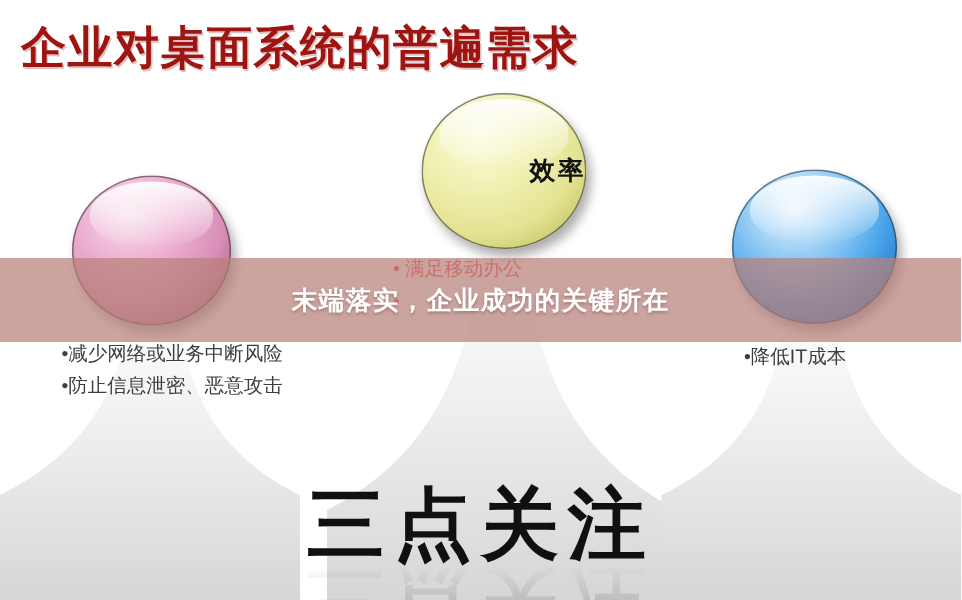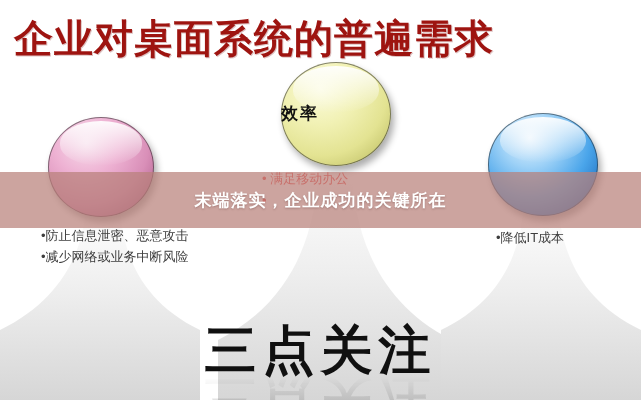--- a/index.html
+++ b/index.html
@@ -27,21 +27,21 @@
     width: 641px;
     height: 400px;
     pointer-events: none;
   }
 
   
   .title {
     position: absolute;
     left: 14px;
     top: 12px;
-    font-size: 39px;
+    font-size: 30px;
     font-weight: bold;
     letter-spacing: 1px;
     color: #9e1410;
     text-shadow: 1px 1px 0 rgba(120,10,10,0.25);
     white-space: nowrap;
   }
 
   
   .sphere {
     position: absolute;
@@ -59,21 +59,21 @@
     border-radius: 50% 50% 46% 46%;
     background: linear-gradient(to bottom, rgba(255,255,255,0.93), rgba(255,255,255,0.02));
     pointer-events: none;
   }
   .sphere .label {
     position: absolute;
     left: 0;
     right: 0;
     top: 50%;
     transform: translateY(-52%);
-    text-align: left;
+    text-align: right;
     font-size: 17px;
     font-weight: bold;
     color: #111111;
     letter-spacing: 2px;
   }
 
   .sphere-security {
     left: 48px; top: 117px; width: 106px; height: 100px;
     background: radial-gradient(circle at 36% 26%, #f6dcea 0%, #eeb2d3 32%, #d98fb8 62%, #b0618e 88%, #8d4a70 100%);
   }
@@ -196,22 +196,22 @@
   <div class="sphere sphere-cost">
     <div class="gloss"></div>
   </div>
 
   <div class="bullets bullets-efficiency">
     <span class="bullet-line">• 满足移动办公</span>
     <span class="bullet-line">• </span>
   </div>
 
   <div class="bullets bullets-security">
+    <span class="bullet-line">•减少网络或业务中断风险</span>
     <span class="bullet-line">•防止信息泄密、恶意攻击</span>
-    <span class="bullet-line">•减少网络或业务中断风险</span>
   </div>
 
   <div class="bullets bullets-cost">
     <span class="bullet-line">•降低IT成本</span>
   </div>
 
   <div class="overlay-band"></div>
   <div class="overlay-text">末端落实，企业成功的关键所在</div>
 
   <div class="headline-wrap">

